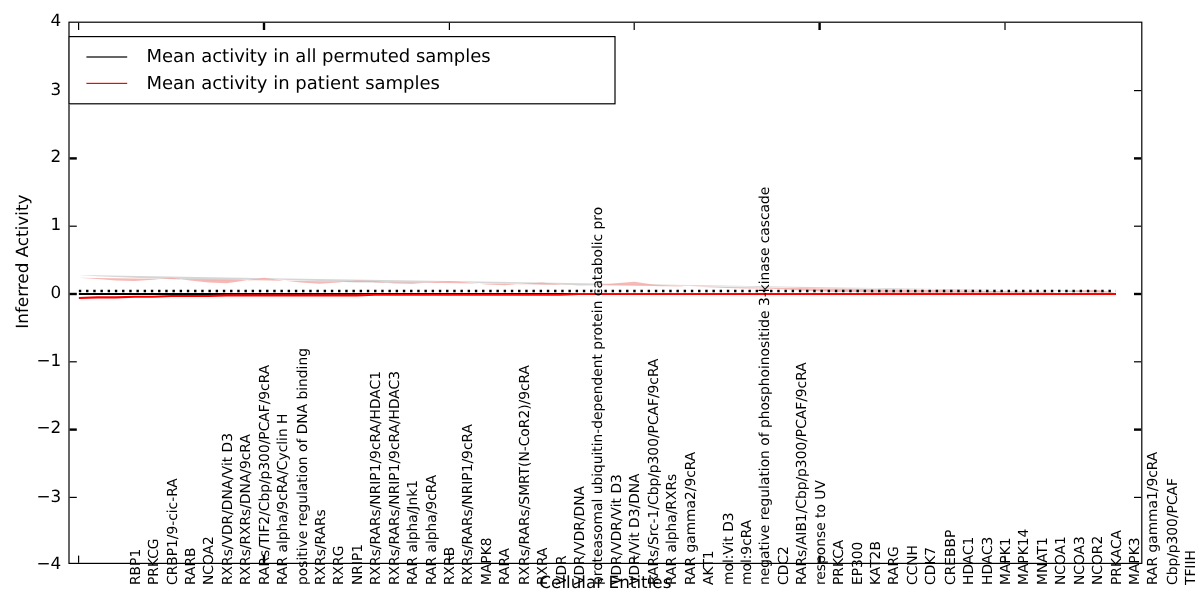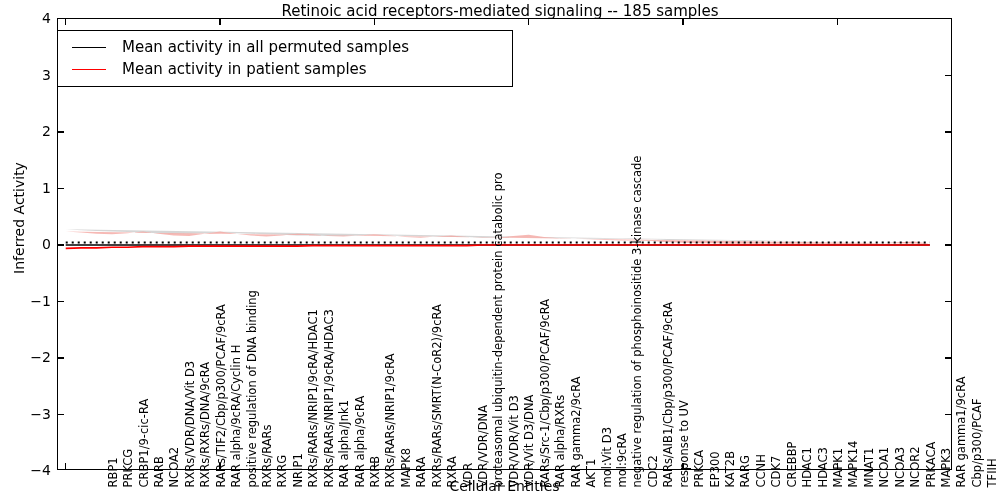--- a/index.html
+++ b/index.html
@@ -61,21 +61,20 @@
   .legend-swatch.red{border-top-color:#ff0000;}
   .legend-text{font-size:15px;color:#000;white-space:nowrap;}
 
   #databand{position:absolute;left:0;top:0;width:895px;height:452px;}
 </style>
 </head>
 <body>
 
 <div id="root">
 
-  <div class="chart-title">Retinoic acid receptors-mediated signaling -- 185 samples</div>
 
   <div id="ylabels">
       <div class="ytick-label" style="top: 470px;">−4</div>
       <div class="ytick-label" style="top: 413.5px;">−3</div>
       <div class="ytick-label" style="top: 357px;">−2</div>
       <div class="ytick-label" style="top: 300.5px;">−1</div>
       <div class="ytick-label" style="top: 244px;">0</div>
       <div class="ytick-label" style="top: 187.5px;">1</div>
       <div class="ytick-label" style="top: 131px;">2</div>
       <div class="ytick-label" style="top: 74.5px;">3</div>

